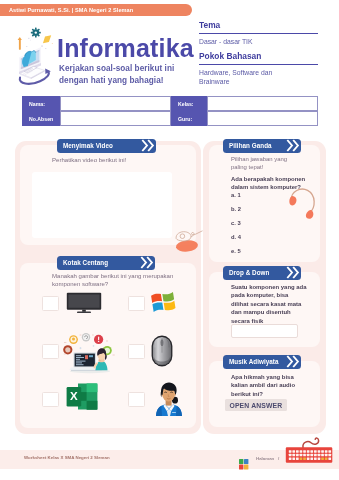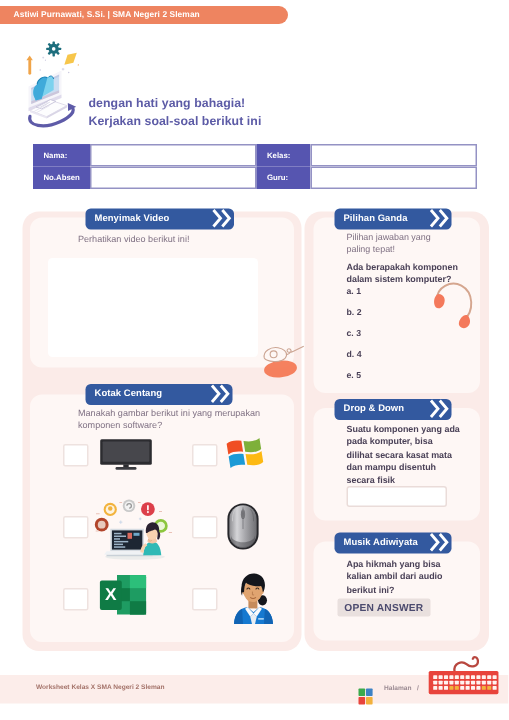--- a/index.html
+++ b/index.html
@@ -116,25 +116,36 @@
 
       <circle cx="12.8" cy="20.6" r="0.5" fill="#CCCADF"></circle>
       <circle cx="31.8" cy="22.4" r="0.5" fill="#CCCADF"></circle>
       <circle cx="38.2" cy="17.3" r="0.4" fill="#F0A449"></circle>
       <circle cx="16.3" cy="14.1" r="0.4" fill="#CCCADF"></circle>
       <path d="M28.0 19.3 v1.7 M27.2 20.1 h1.7" stroke="#CCCADF" stroke-width="0.5"></path>
       <path d="M14.8 11.8 v1.2 M14.2 12.4 h1.2" stroke="#CCCADF" stroke-width="0.45"></path>
     </svg>
   </div>
 
+  <div class="brand-title">Informatika</div>
   <div class="brand-sub">
+    <div>Kerjakan soal-soal berikut ini</div>
     <div>dengan hati yang bahagia!</div>
-    <div>Kerjakan soal-soal berikut ini</div>
-  </div>
-
+  </div>
+
+  <div class="tema">
+    <h3>Tema</h3>
+    <div class="rule"></div>
+    <p>Dasar - dasar TIK</p>
+    <div class="gap"></div>
+    <h3>Pokok Bahasan</h3>
+    <div class="rule"></div>
+    <p>Hardware, Software dan</p>
+    <p>Brainware</p>
+  </div>
 
   <div class="idbox">
     <div class="idrow">
       <div class="idlabel w1">Nama:</div>
       <div class="idinput"></div>
       <div class="idlabel w2">Kelas:</div>
       <div class="idinput"></div>
     </div>
     <div class="idrow">
       <div class="idlabel w1">No.Absen</div>

